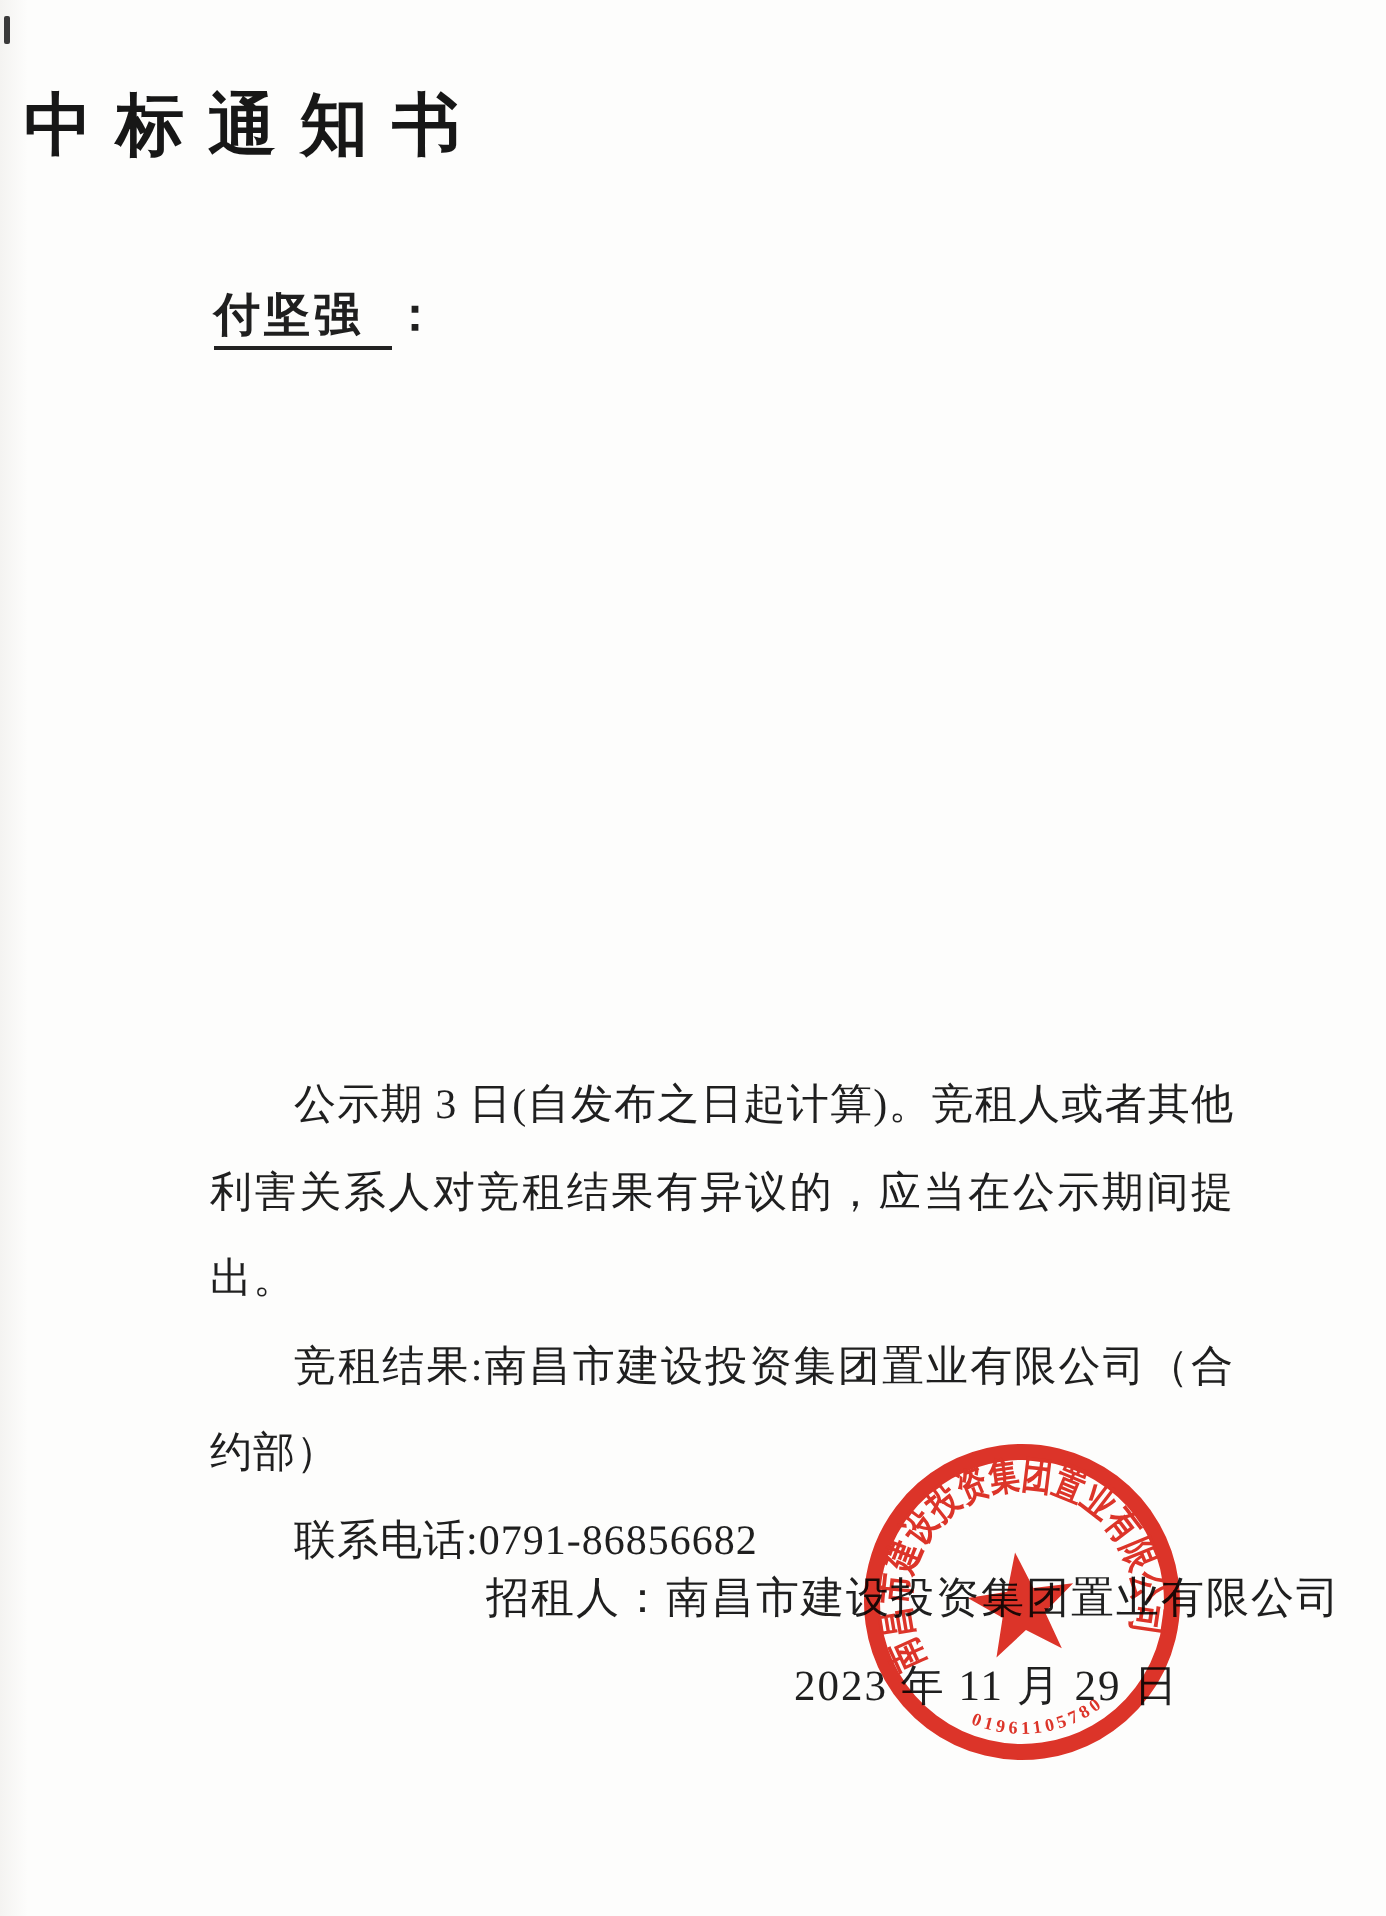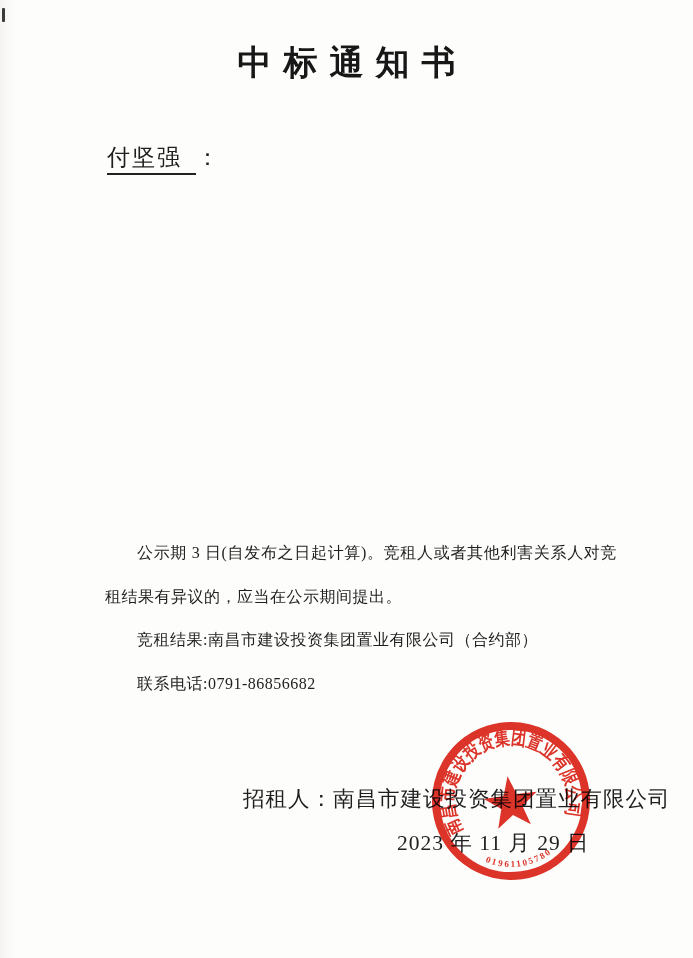--- a/index.html
+++ b/index.html
@@ -22,33 +22,32 @@
     left: 2px; top: 8px;
     width: 3px; height: 14px;
     background: #3a3a3a;
     border-radius: 1px;
   }
 
   .doc-title {
     position: absolute;
     top: 40px; left: 0;
     width: 100%;
-    text-align: center;
     font-size: 34px;
     font-weight: 700;
     letter-spacing: 12px;
     text-indent: 12px;
     color: #171717;
   }
 
   .salutation {
     position: absolute;
     left: 107px; top: 142px;
     font-size: 23px;
-    font-weight: 400;
+    font-weight: 700;
     letter-spacing: 2px;
   }
   .salutation .uname {
     border-bottom: 2px solid #222;
     padding-right: 14px;
     display: inline-block;
   }
 
   .body-para {
     position: absolute;
@@ -75,21 +74,21 @@
   .result-line .rvalue {
     border-bottom: 2px solid #222;
     padding: 0 16px 2px 12px;
     display: inline-block;
   }
 
   .notice-block {
     position: absolute;
     left: 105px; top: 531px;
     width: 512px;
-    font-size: 16px;
+    font-size: 21px;
     line-height: 43.5px;
     letter-spacing: 0.5px;
   }
   .notice-block p { text-indent: 2em; text-align: justify; }
 
   .lessor-line {
     position: absolute;
     left: 243px; top: 784px;
     font-size: 21.5px;
     letter-spacing: 1px;

